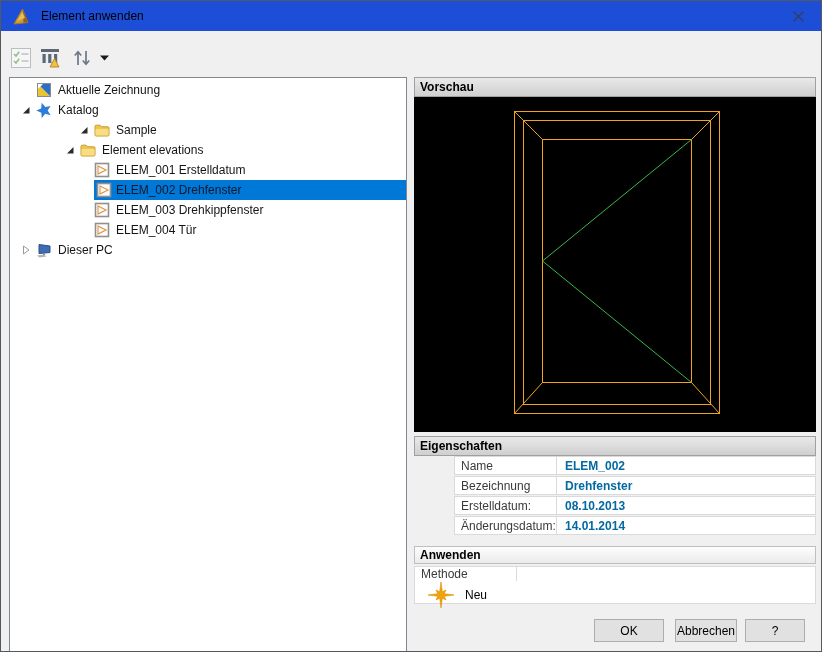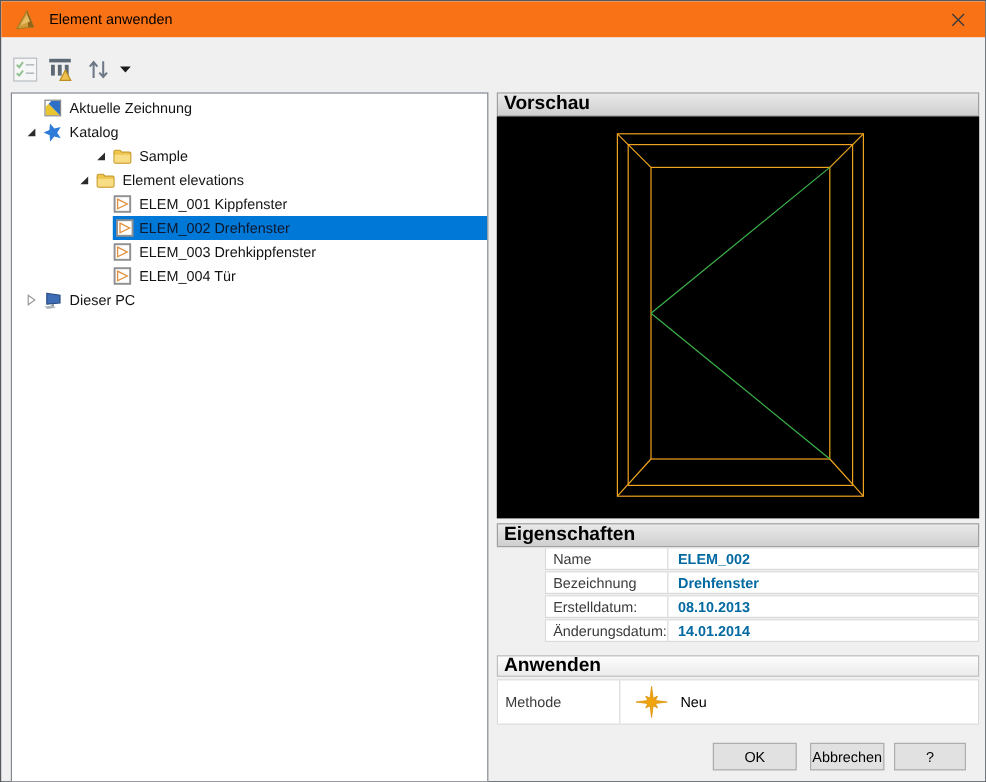--- a/index.html
+++ b/index.html
@@ -5,21 +5,21 @@
   * { margin:0; padding:0; box-sizing:border-box; }
   html,body { background:#444; }
   body { font-family:"Liberation Sans", sans-serif; }
   .window {
     position:relative; width:822px; height:652px;
     background:#f0f0f0; border:1px solid #55595e; overflow:hidden;
   }
   
   .titlebar {
     position:absolute; left:0; top:0; width:820px; height:30px;
-    background:#f97316; display:flex; align-items:center;
+    background:#1d4ed8; display:flex; align-items:center;
   }
   .titlebar .logo { margin-left:11px; width:20px; height:19px; }
   .titlebar .title { margin-left:9px; font-size:12px; color:#000; }
   .close-btn {
     position:absolute; right:6px; top:3px; width:34px; height:24px;
     display:flex; align-items:center; justify-content:center;
     background:transparent; border:none; cursor:pointer;
   }
   
   .toolbar { position:absolute; left:6px; top:43px; display:flex; align-items:center; }
@@ -46,38 +46,38 @@
   .trow.lvl3 { padding-left:84px; }
   .trow.selected .hl { background:var(--selection,#0078d7); }
   .trow.selected .tlabel { color:#0f172a; padding-left:4px; }
   .trow .ticon { margin-left:0; }
   .trow.selected .ticon { margin-left:2px; margin-right:0; }
   
   .panel-header {
     position:absolute; left:413px; width:402px; height:20px;
     background:linear-gradient(#e9e9e9,#cfcfcf);
     border:1px solid #a0a0a0;
-    font-size:16px; font-weight:bold; color:#000;
+    font-size:12px; font-weight:bold; color:#000;
     line-height:18px; padding-left:5px;
   }
   .panel-header.light { background:linear-gradient(#fdfdfd,#ebebeb); border-color:#bfbfbf; }
   .preview-area {
     position:absolute; left:413px; top:96px; width:402px; height:335px;
     background:#000000;
   }
   .prop-table { position:absolute; left:413px; top:455px; width:402px; }
   .prow {
     display:flex; height:19px; margin-bottom:1px; background:#ffffff;
     border:1px solid #dadada; font-size:12px; align-items:center;margin-left:40px;
   }
   .prow .plabel { width:102px; padding-left:6px; color:#3a3a3a; border-right:1px solid #dadada; height:100%; display:flex; align-items:center; }
   .prow .pvalue { flex:1; padding-left:8px; color:#0369a1;font-weight:bold; }
   .method-row {
     position:absolute; left:413px; top:565px; width:402px; height:38px;
-    background:#ffffff; border:1px solid #dadada; display:flex; font-size:12px;
+    background:#ffffff; border:1px solid #dadada; display:flex; font-size:12px;flex-direction:column;
   }
   .method-row .plabel { width:102px; padding-left:6px; color:#3a3a3a; border-right:1px solid #dadada; display:flex; align-items:center; }
   .method-row .pvalue { flex:1; display:flex; align-items:center; padding-left:12px; color:#000; }
   .method-row .star { width:28px; height:28px; margin-right:10px; }
   
   .btn {
     position:absolute; top:618px; height:23px;
     background:#e1e1e1; border:1px solid #adadad;
     font-family:"Liberation Sans", sans-serif; font-size:12px; color:#000;
     cursor:pointer;
@@ -197,21 +197,21 @@
         <span class="tlabel">Element elevations</span>
       </span>
     </div>
 
     <div class="trow lvl3">
       <span class="hl">
         <svg class="ticon" viewBox="0 0 16 16">
           <rect x="1.5" y="1.5" width="13" height="13" fill="#fdfdfd" stroke="#909090" stroke-width="1.6"></rect>
           <polygon points="4,4 12,8 4,12" fill="none" stroke="#e2903b" stroke-width="1.1"></polygon>
         </svg>
-        <span class="tlabel">ELEM_001 Kippfenster</span>
+        <span class="tlabel">ELEM_001 Erstelldatum</span>
       </span>
     </div>
 
     <div class="trow lvl3 selected">
       <span class="hl">
         <svg class="ticon" viewBox="0 0 16 16">
           <rect x="1.5" y="1.5" width="13" height="13" fill="#fdfdfd" stroke="#909090" stroke-width="1.6"></rect>
           <polygon points="4,4 12,8 4,12" fill="none" stroke="#e2903b" stroke-width="1.1"></polygon>
         </svg>
         <span class="tlabel">ELEM_002 Drehfenster</span>

